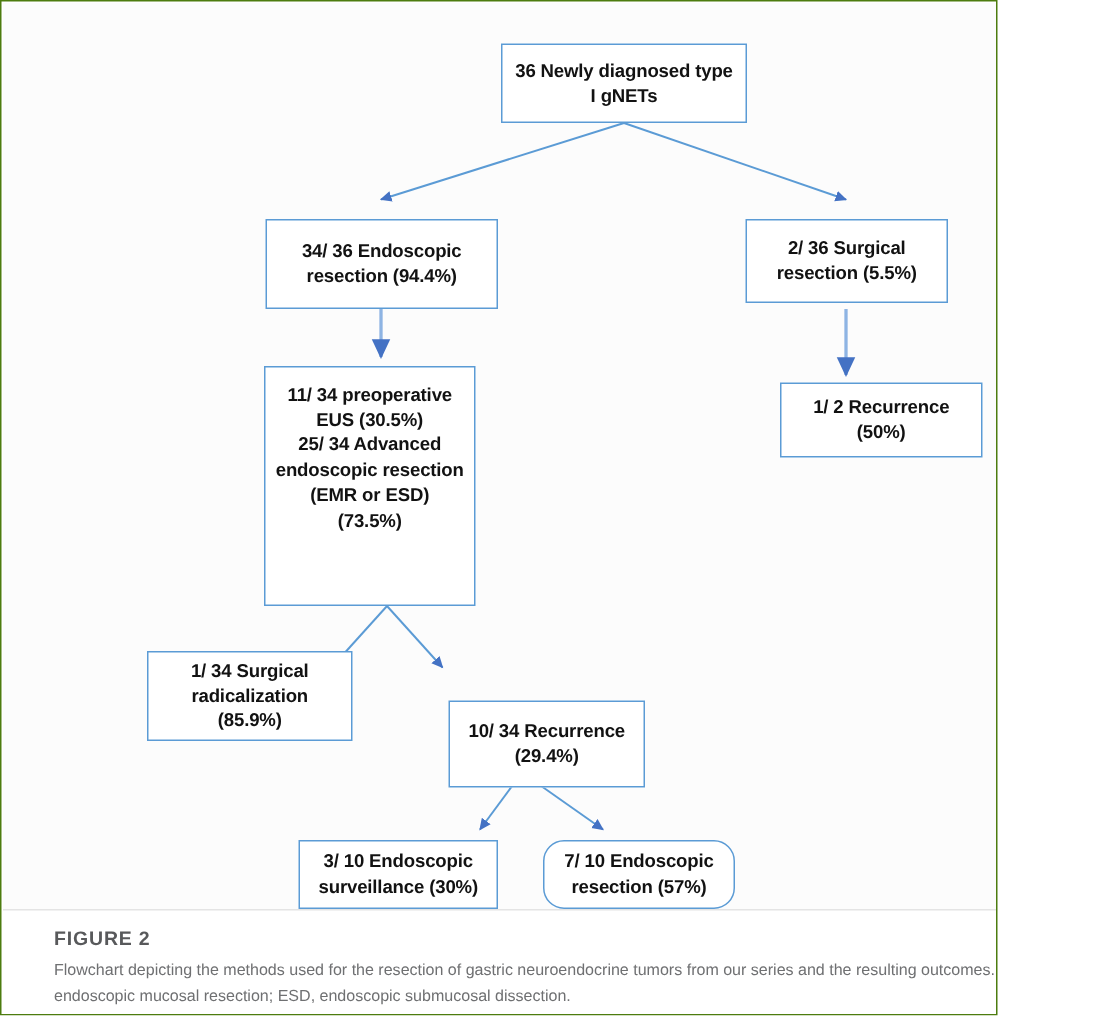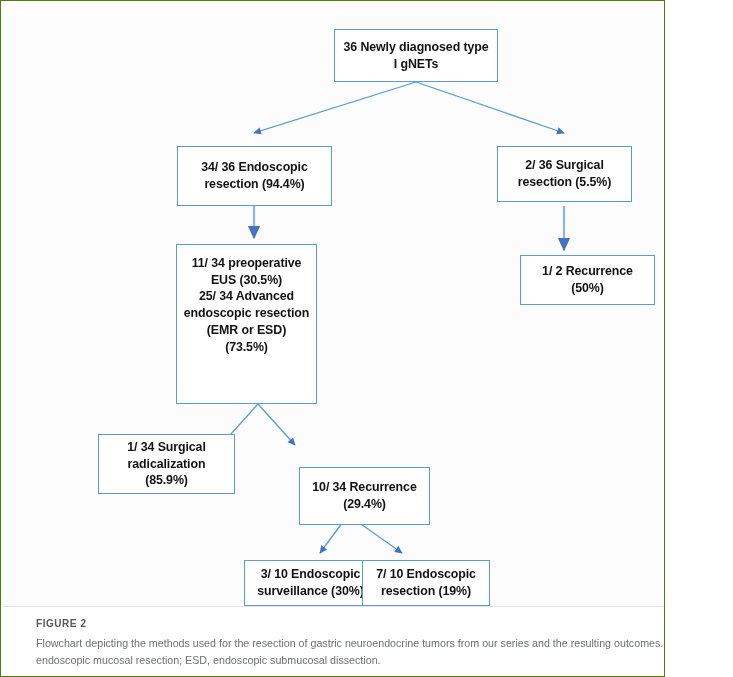--- a/index.html
+++ b/index.html
@@ -75,21 +75,21 @@
     left: 1px;
     top: 605px;
     width: 731px;
     height: 71px;
     box-sizing: border-box;
     border-top: 1px solid #e4e4e4;
     background: #ffffff;
     padding: 11px 34px 0 34px;
   }
   .caption-label {
-    font-size: 10px;
+    font-size: 13px;
     font-weight: 700;
     letter-spacing: 0.55px;
     color: #58595b;
     margin: 0 0 6px 0;
   }
   .caption-text {
     font-size: 10.7px;
     line-height: 1.62;
     color: #6f7072;
     margin: 0;
@@ -159,28 +159,28 @@
     <div class="node" style="left:96px; top:432px; width:137px; height:60px;">
       <p><span>1/ 34 Surgical</span><br>
          <span>radicalization (85.9%)</span></p>
     </div>
 
     <div class="node" style="left:281px; top:465px; width:131px; height:58px;margin-left:16px;">
       <p><span>10/ 34 Recurrence</span><br>
          <span>(29.4%)</span></p>
     </div>
 
-    <div class="node" style="left:197px; top:558px; width:133px; height:46px;margin-left:45px;">
+    <div class="node" style="left:197px; top:558px; width:133px; height:46px;">
       <p><span>3/ 10 Endoscopic</span><br>
          <span>surveillance (30%)</span></p>
     </div>
 
-    <div class="node" style="left:360px; top:558px; width:128px; height:46px;">
+    <div class="node" style="left:360px; top:558px; width:128px; height:46px;border-radius:14px;">
       <p><span>7/ 10 Endoscopic</span><br>
-         <span>resection (19%)</span></p>
+         <span>resection (57%)</span></p>
     </div>
 
   </div>
 
   <div class="caption-area">
     <p class="caption-label">FIGURE 2</p>
     <p class="caption-text">Flowchart depicting the methods used for the resection of gastric neuroendocrine tumors from our series and the resulting outcomes. *EMR, endoscopic mucosal resection; ESD, endoscopic submucosal dissection.</p>
   </div>
 
 </div>

